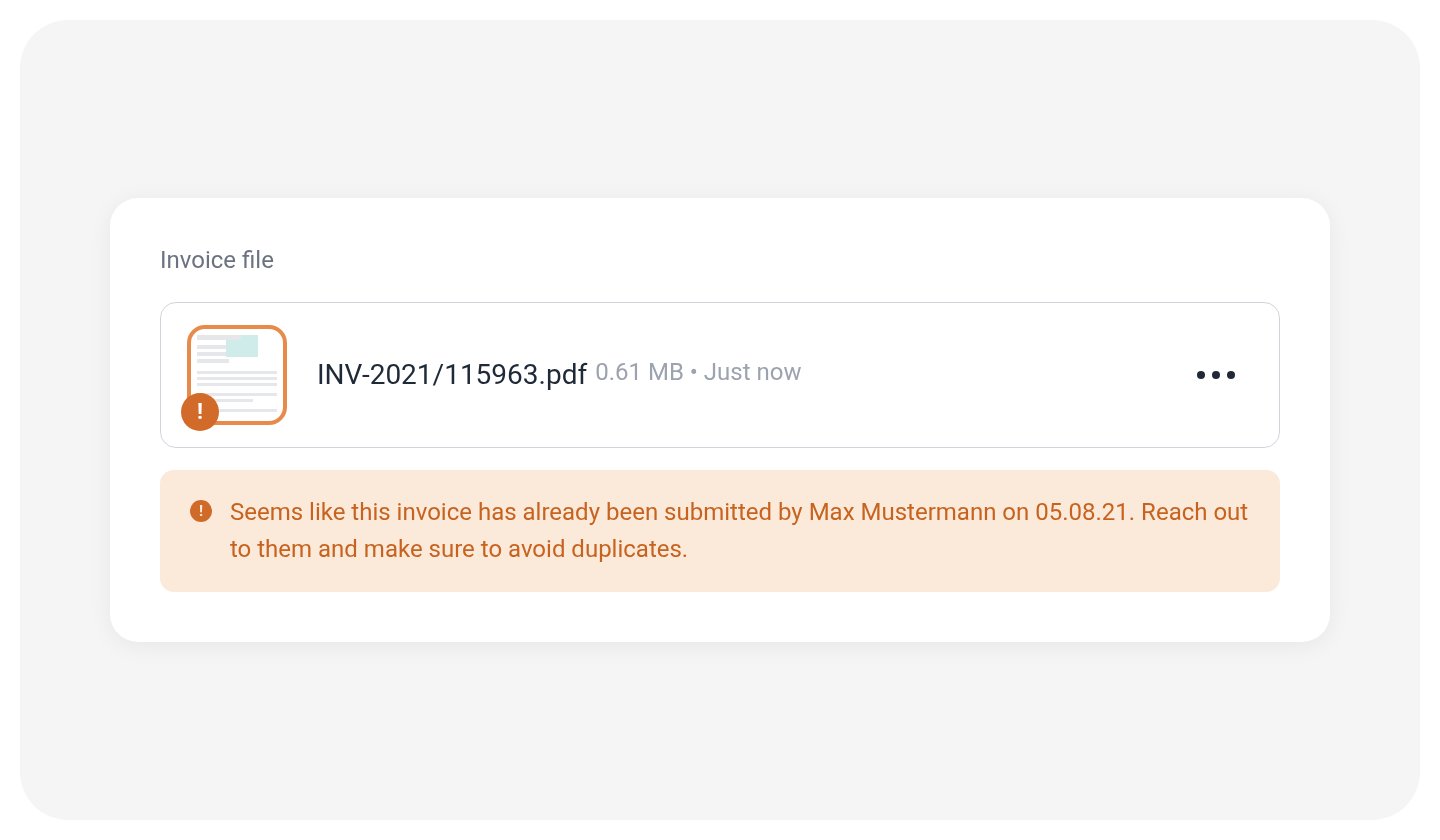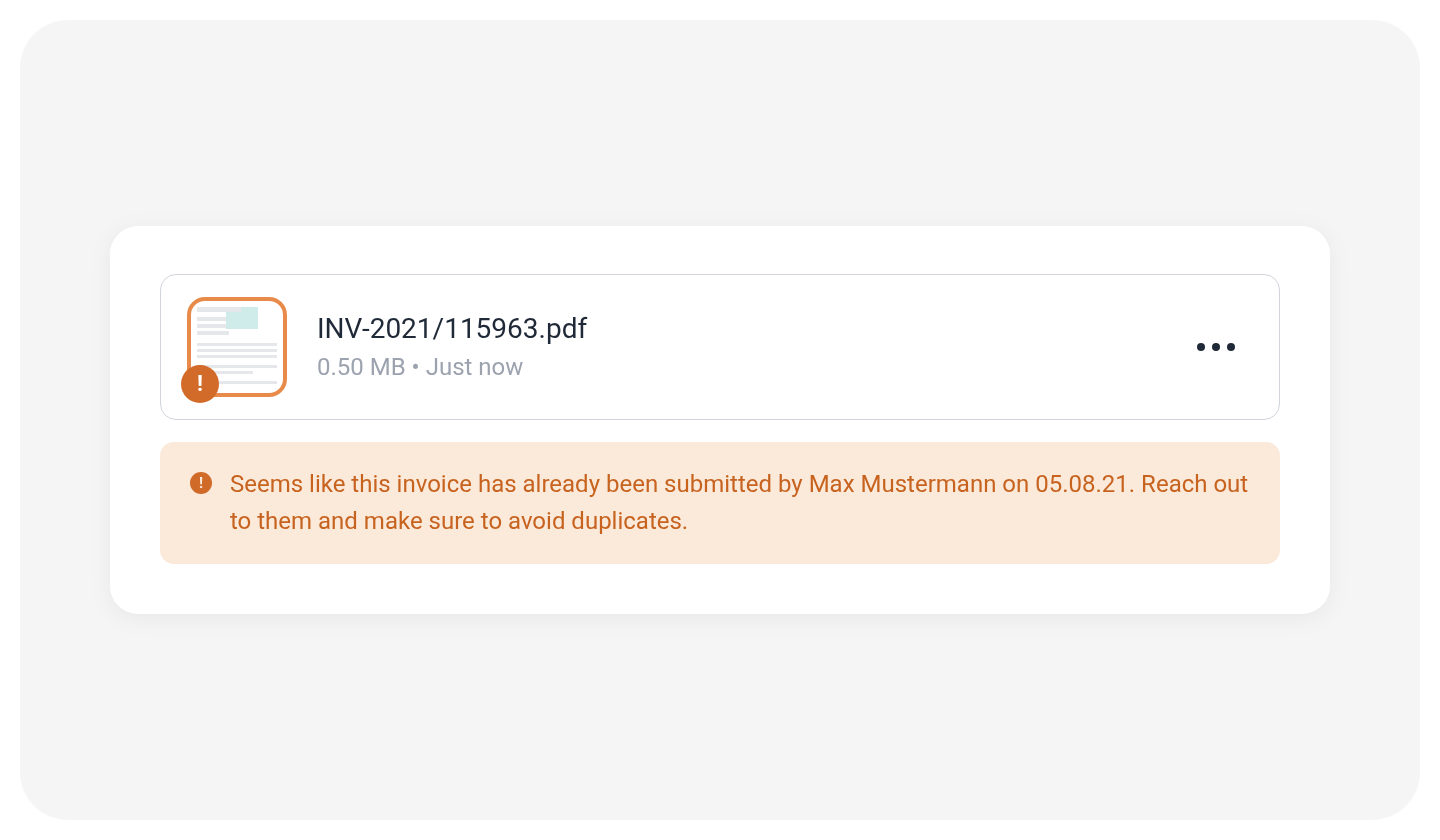--- a/index.html
+++ b/index.html
@@ -90,21 +90,21 @@
       display: flex;
       align-items: center;
       justify-content: center;
       color: #ffffff;
       font-weight: 700;
       font-size: 22px;
     }
     .file-info {
       flex: 1;
       display: flex;
-      flex-direction: column;
+      flex-direction: row;
       gap: 8px;
     }
     .file-name {
       font-size: 28px;
       color: #1f2937;
       font-weight: 400;
     }
     .file-meta {
       font-size: 24px;
       color: #9ca3af;
@@ -150,31 +150,32 @@
       line-height: 1.55;
       color: #c7631f;
       font-weight: 400;
     }
   </style>
 </head>
 <body>
 
 <div class="outer-frame">
   <div class="card">
+    <div class="section-label">Invoice file</div>
 
     <div class="file-row">
       <div class="thumbnail-wrap">
         <div class="thumbnail">
           <div class="doc-preview"></div>
         </div>
         <div class="badge">!</div>
       </div>
       <div class="file-info">
         <div class="file-name">INV-2021/115963.pdf</div>
-        <div class="file-meta">0.50 MB • Just now</div>
+        <div class="file-meta">0.61 MB • Just now</div>
       </div>
       <div class="more-btn">
         <span class="dot"></span>
         <span class="dot"></span>
         <span class="dot"></span>
       </div>
     </div>
 
     <div class="alert">
       <div class="alert-icon">!</div>

